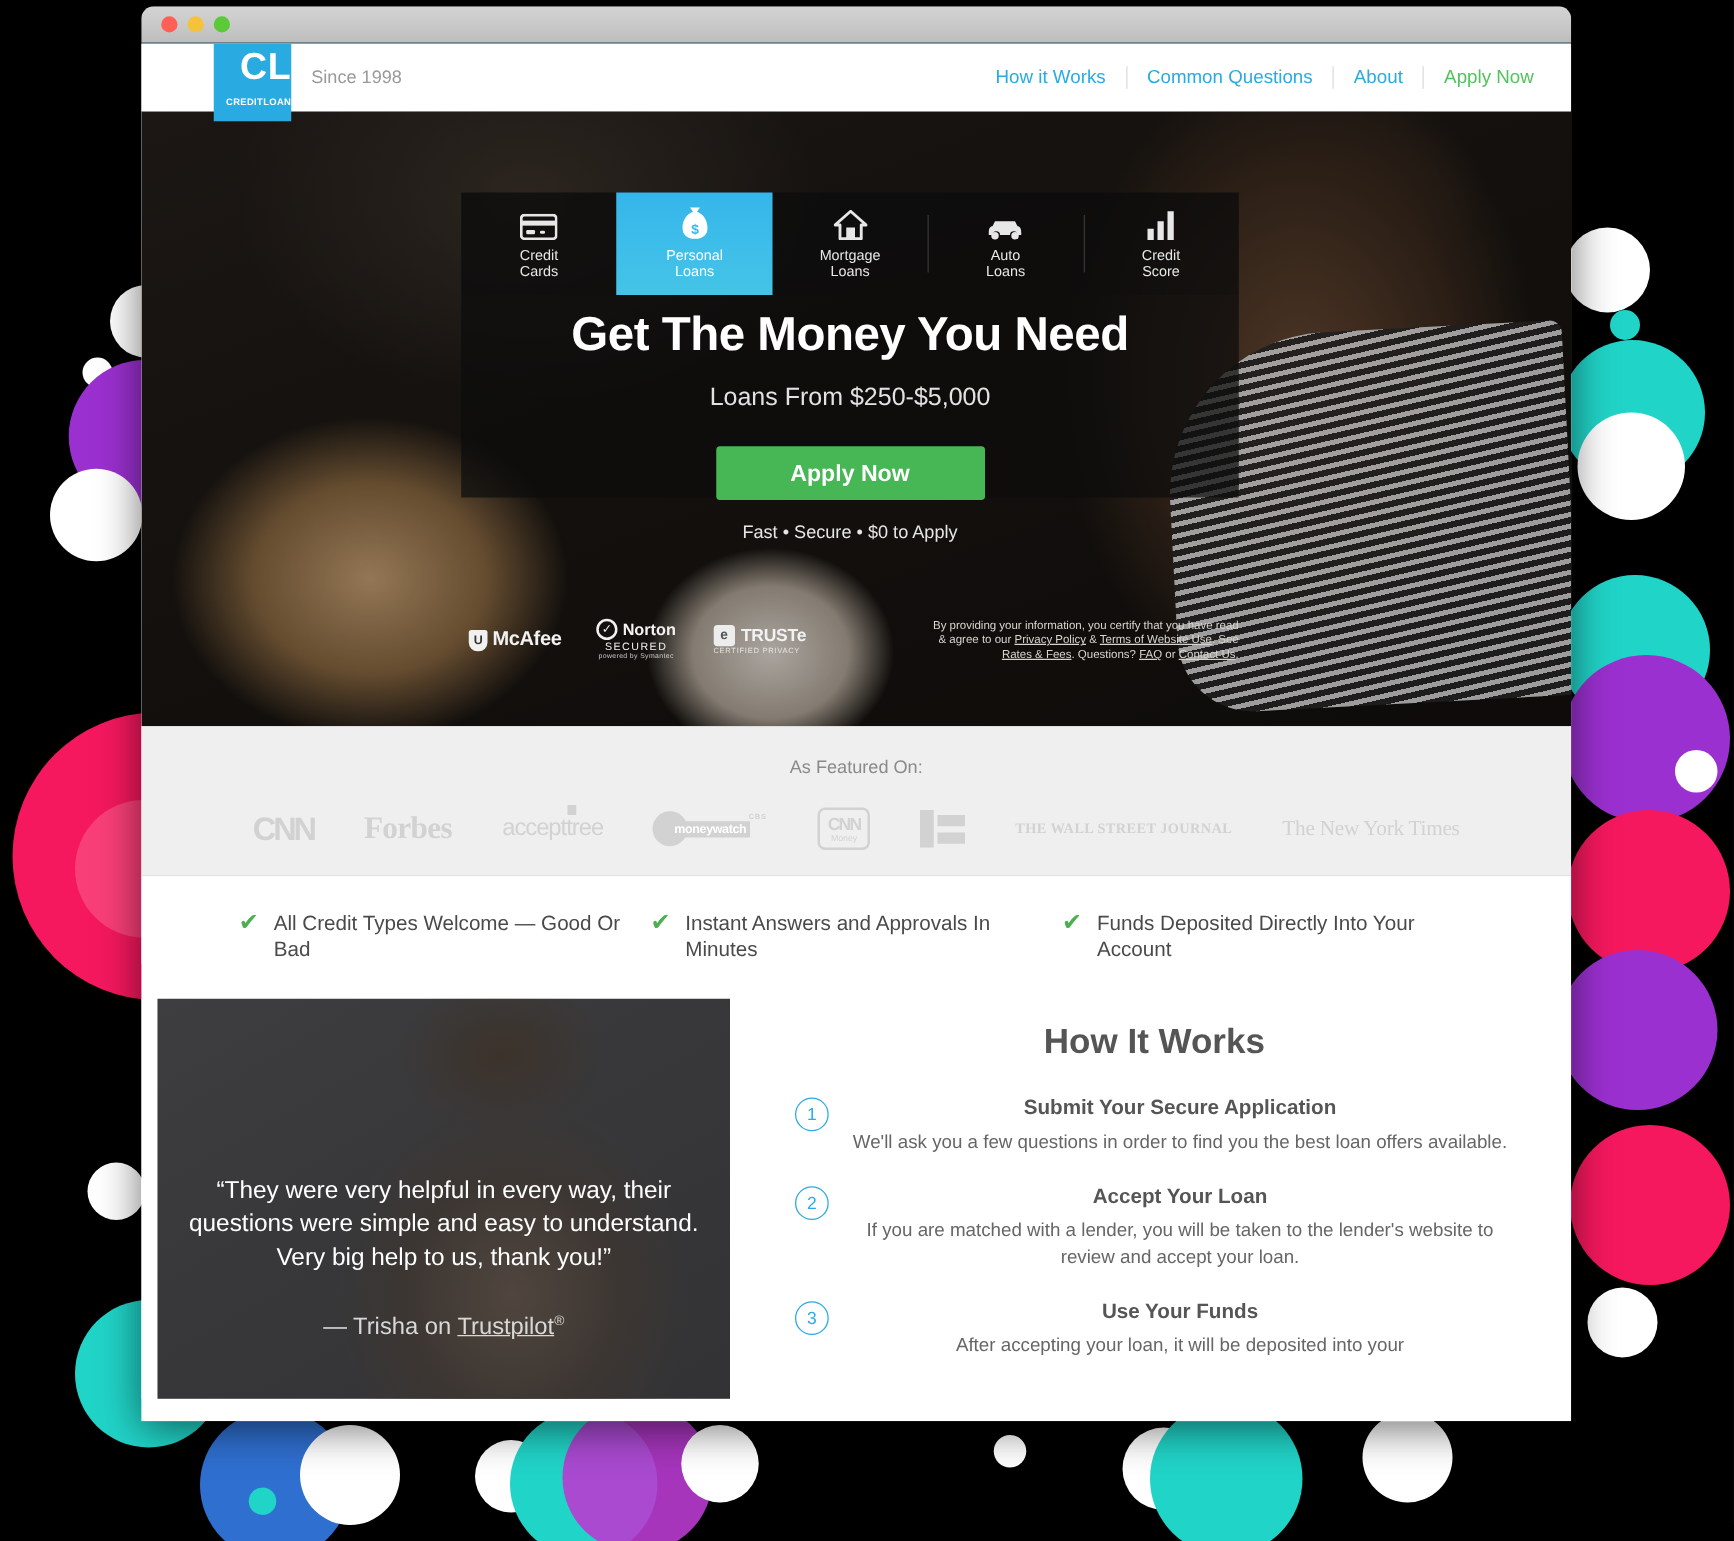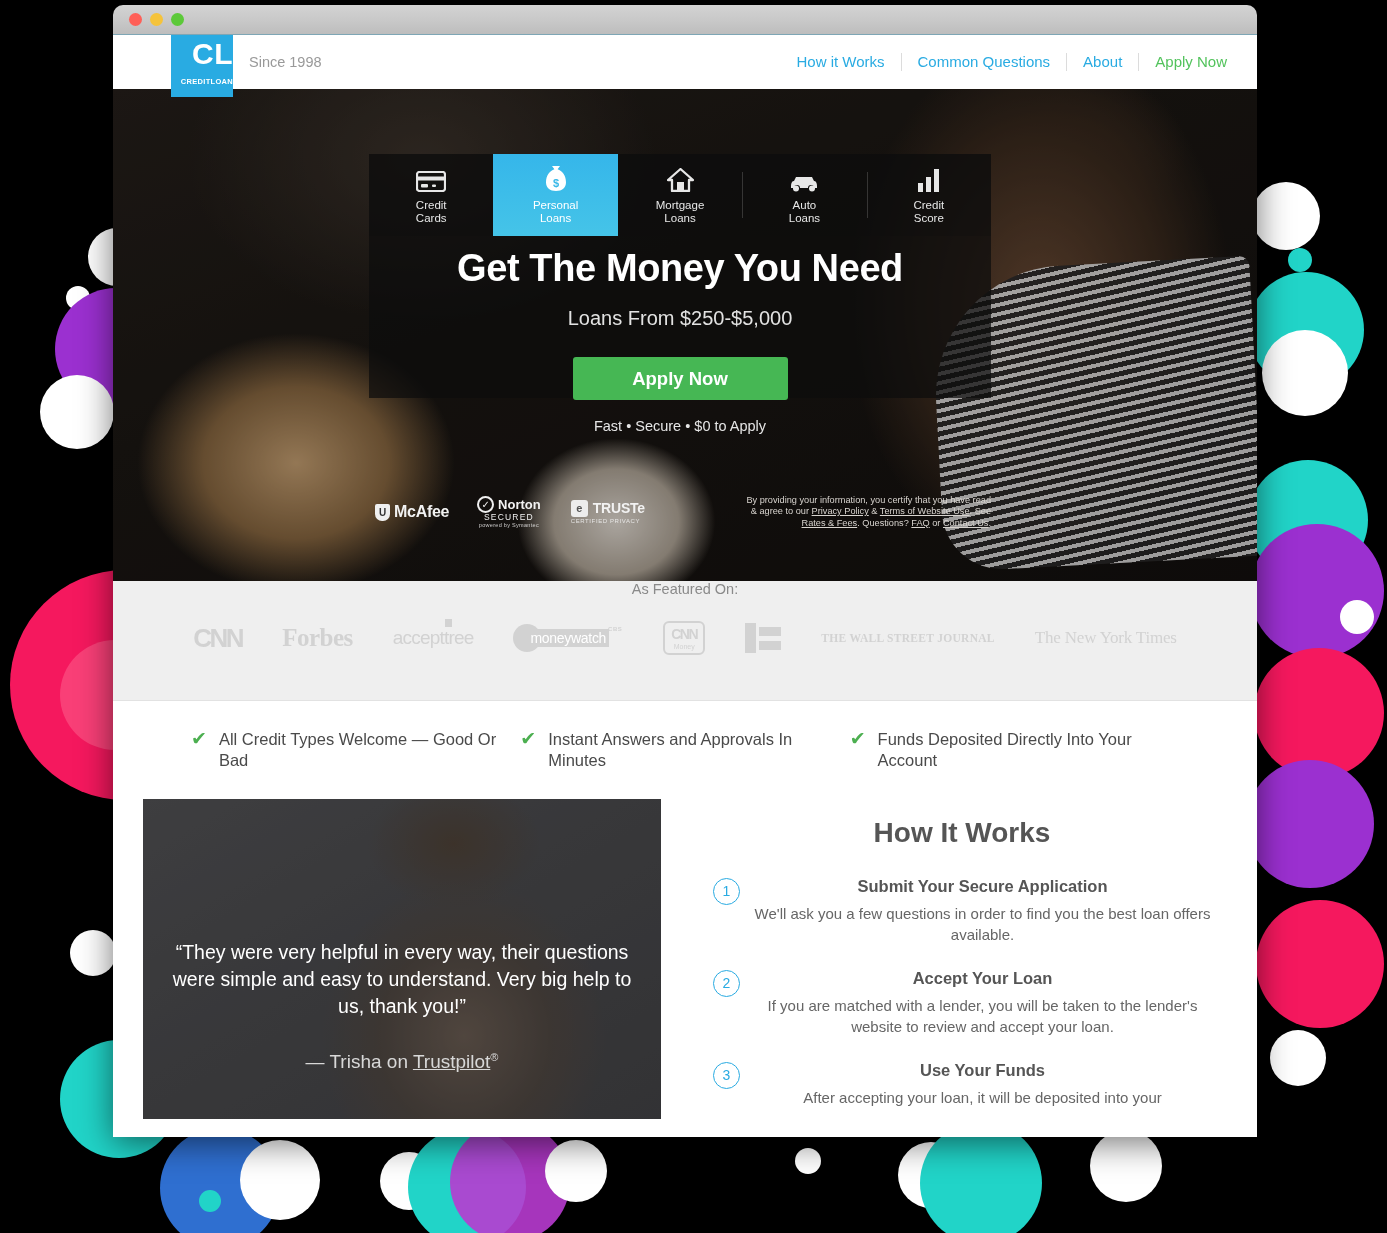--- a/index.html
+++ b/index.html
@@ -194,20 +194,21 @@
     margin-left: auto; width: 286px;
     text-align: right; color: #d8d4cf;
     font-size: 9.2px; line-height: 11.6px;
   }
   #disclaimer u { text-decoration: underline; }
 
   
   #featured {
     background: #efefef;
     height: 120px;
+    padding-top: 25px;
     text-align: center;
     border-bottom: 1px solid #e2e2e2;
   }
   #featured h4 { font-size: 14.5px; color: #8a8a8a; font-weight: normal; }
   #logos {
     margin-top: 24px;
     display: flex; align-items: center; justify-content: center;
     gap: 40px;
     color: #d2d2d2;
   }
@@ -218,21 +219,21 @@
   .lendingtree i { font-style: normal; position: relative; }
   .lendingtree i::after {
     content: ""; position: absolute; left: 1px; top: -8px;
     width: 7px; height: 8px; background: #d2d2d2;
   }
   .mw { display: flex; align-items: center; }
   .mw .ball {
     width: 28px; height: 28px; border-radius: 50%;
     background: #d2d2d2; display: inline-block;
   }
-  .mw .txt { margin-left: -14px; font-size: 14px; font-weight: normal; color: #fff; z-index: 2;
+  .mw .txt { margin-left: -14px; font-size: 10px; font-weight: bold; color: #fff; z-index: 2;
              background: #d2d2d2; padding: 1px 3px; letter-spacing: -.3px; }
   .mw .cbs { font-size: 6px; color: #d2d2d2; font-weight: bold; position: relative; top: -9px; left: -1px; letter-spacing: .5px;}
   .cnnmoney {
     width: 42px; height: 34px; border: 2px solid #d2d2d2; border-radius: 6px;
     display: flex; flex-direction: column; align-items: center; justify-content: center;
     line-height: 1;
   }
   .cnnmoney .a { font-size: 14px; font-weight: bold; letter-spacing: -1.4px; }
   .cnnmoney .b { font-size: 7px; margin-top: 2px; }
   .tc { display: flex; align-items: center; }
@@ -249,22 +250,22 @@
     background: #fff;
     gap: 0;
   }
   .check { flex: 1; display: flex; gap: 12px; padding-right: 22px; }
   .check .mark { color: #4caf50; font-size: 19px; line-height: 20px; }
   .check .txt { color: #4a4a4a; font-size: 16.5px; line-height: 21px; }
 
   
   #bottom { display: flex; margin-top: 28px; background: #fff; }
   #testimonial {
-    width: 518px; height: 320px;
-    margin-left: 30px;
+    width: 458px; height: 320px;
+    margin-left: 13px;
     position: relative;
     overflow: hidden;
     background:
       radial-gradient(ellipse 190px 210px at 62% 74%, #6b5a4c 0%, #4a4038 45%, rgba(58,56,56,0) 75%),
       radial-gradient(ellipse 120px 90px at 60% 14%, #4a3a2b 0%, rgba(58,56,56,0) 72%),
       linear-gradient(150deg,#4d4d4f 0%,#434345 45%,#3a3a3c 100%);
   }
   #tshade { position: absolute; inset: 0; background: rgba(40,40,42,.40); }
   #tquote {
     position: absolute; left: 24px; right: 24px; top: 140px;

